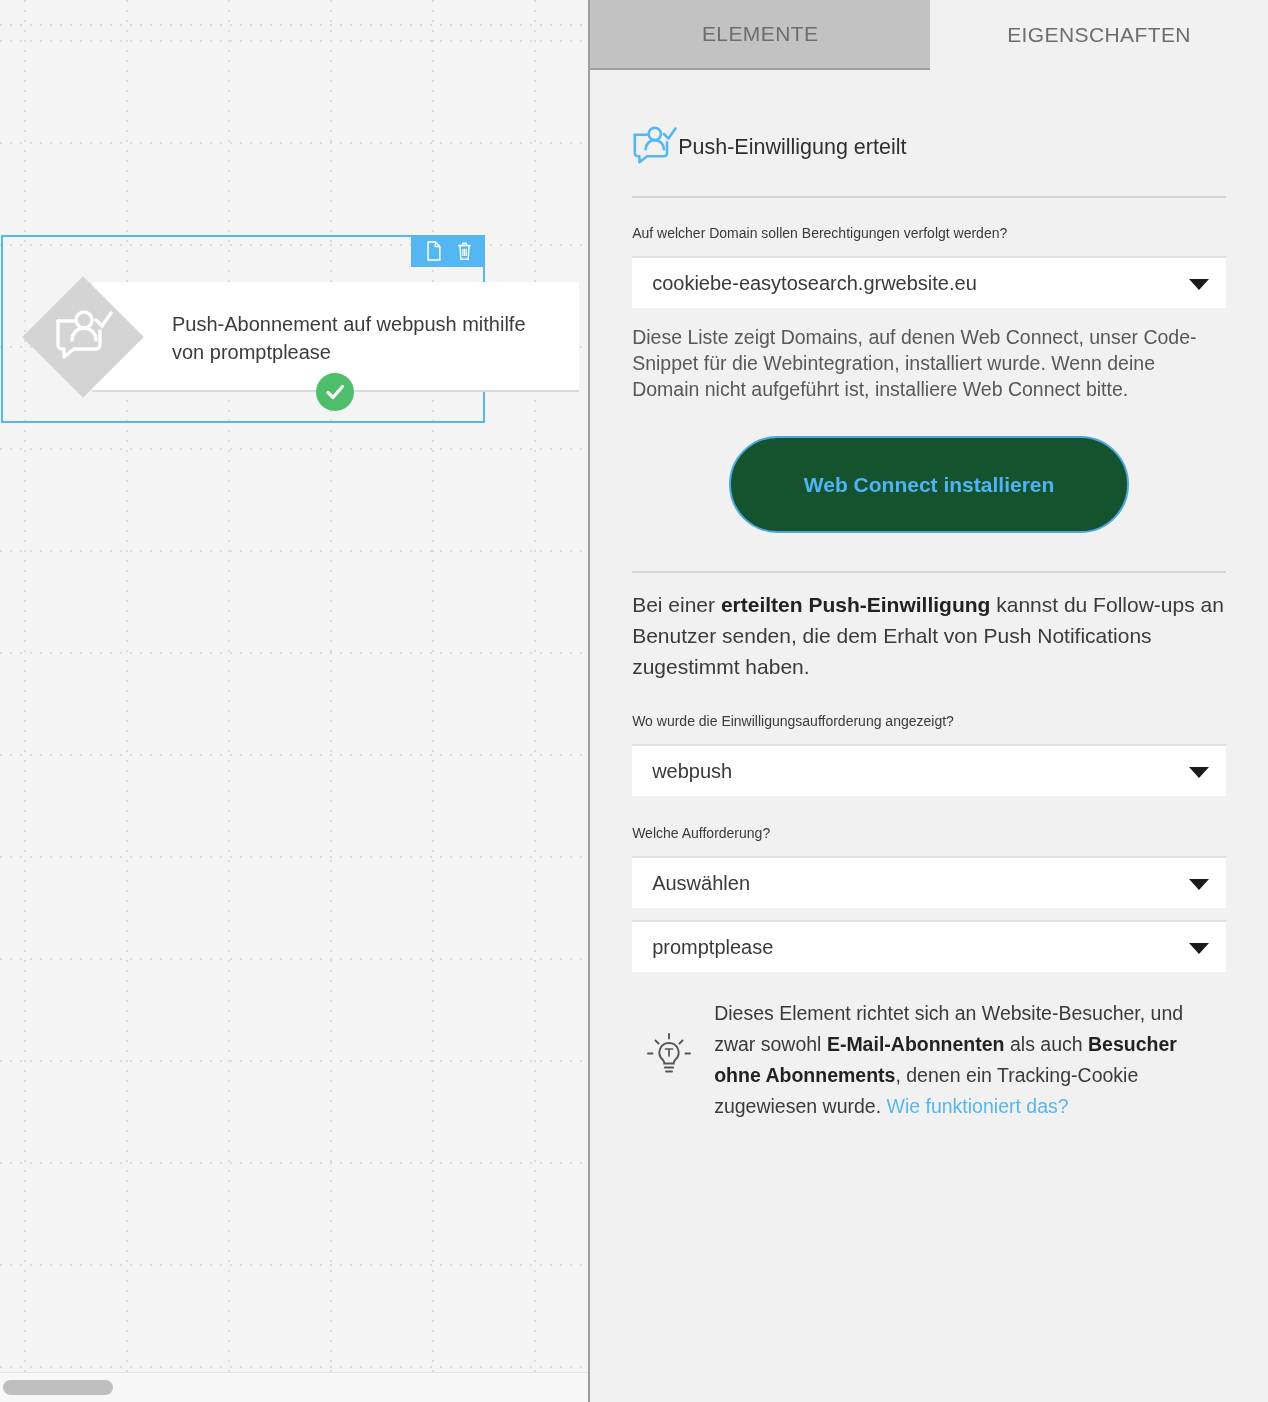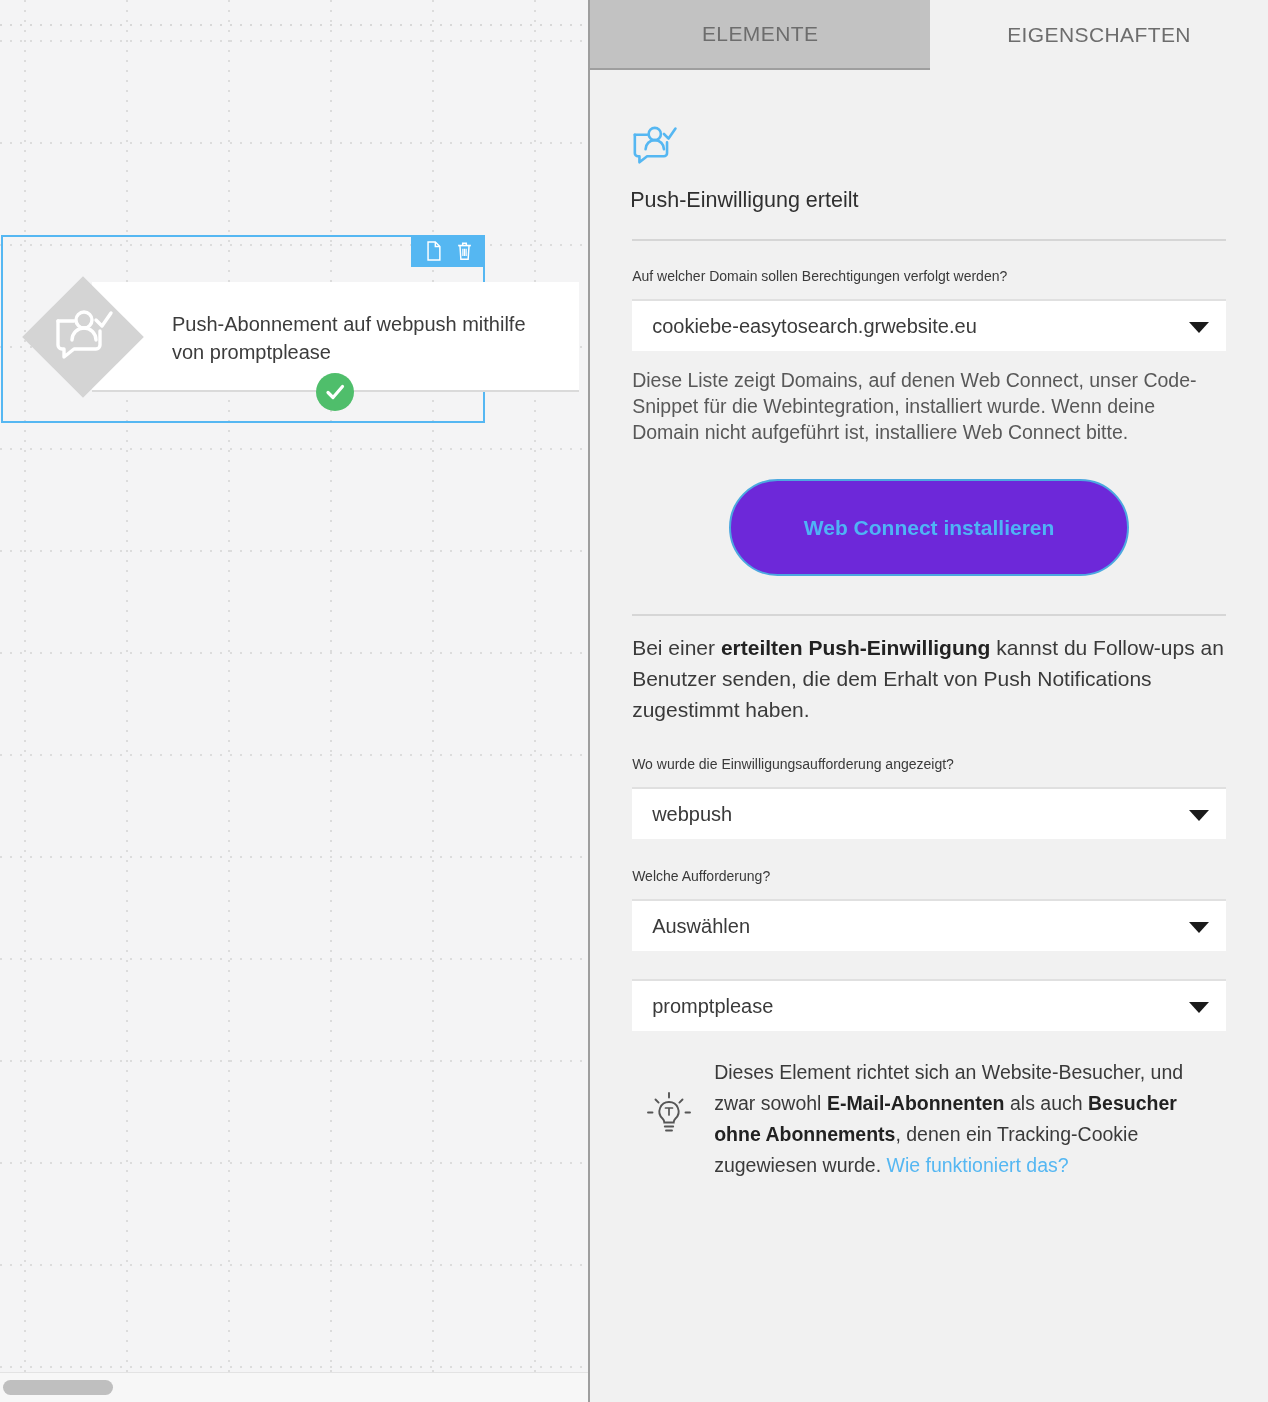--- a/index.html
+++ b/index.html
@@ -121,23 +121,22 @@
     height: 70px; display: flex; align-items: center; justify-content: center;
     font-size: 21px; letter-spacing: 0.4px; color: #6d6d6d;
     cursor: pointer; user-select: none;
   }
   .tab.active { background: #c2c2c2; width: 340px; border-bottom: 2px solid #9e9e9e; }
   .tab.inactive { background: #f1f1f1; flex: 1; }
 
   .panel-body { padding: 0 16px 0 16px; }
 
   .elem-header {
-    display: flex; align-items: flex-start; gap: 18px;
+    display: flex; align-items: center; 
     padding: 54px 0 26px 24px;
-    flex-direction: column;
   }
   .elem-header-title { font-size: 21.5px; color: #2f2f2f; }
 
   .hr { height: 2px; background: #d6d6d6; margin: 0 26px; }
 
   .field-block { padding: 22px 26px 0 26px; }
   .field-label {
     font-size: 14px; line-height: 27px; color: #3a3a3a;
     margin-bottom: 9px;
   }
@@ -162,21 +161,21 @@
   .helper-text {
     padding: 16px 30px 0 26px;
     font-size: 19.5px; line-height: 26px; color: #585858;
   }
 
   .btn-row { display: flex; justify-content: center; padding: 34px 0 0 0; }
   .btn-outline {
     width: 400px; height: 97px;
     border: 2px solid #4ca8e0;
     border-radius: 49px;
-    background: #6d28d9;
+    background: #14532d;
     color: #4fb3f5;
     font-size: 21px; font-weight: bold; line-height: 28px;
     display: flex; align-items: center; justify-content: center;
     text-align: center;
     cursor: pointer;
   }
 
   .body-text {
     padding: 16px 28px 0 26px;
     font-size: 21px; line-height: 31px; color: #3a3a3a;
@@ -311,21 +310,21 @@
       </div>
 
       <div class="field-block" style="padding-top:24px">
         <div class="field-label">Welche Aufforderung?</div>
         <div class="select">
           <span class="select-value">Auswählen</span>
           <span class="select-arrow"></span>
         </div>
       </div>
 
-      <div class="field-block" style="padding-top:28px">
+      <div class="field-block" style="padding-top:12px">
         <div class="select">
           <span class="select-value">promptplease</span>
           <span class="select-arrow"></span>
         </div>
       </div>
 
       <div class="tip">
         <div class="tip-icon">
           <svg width="50" height="48" viewBox="0 0 50 48">
             <path d="M25 11 a9.5 9.5 0 0 1 6.5 16.5 c-1.3 1.3 -1.8 2.4 -1.8 4 H20.3 c0 -1.6 -0.5 -2.7 -1.8 -4 A9.5 9.5 0 0 1 25 11 Z" fill="none" stroke="#555" stroke-width="1.9"></path>

